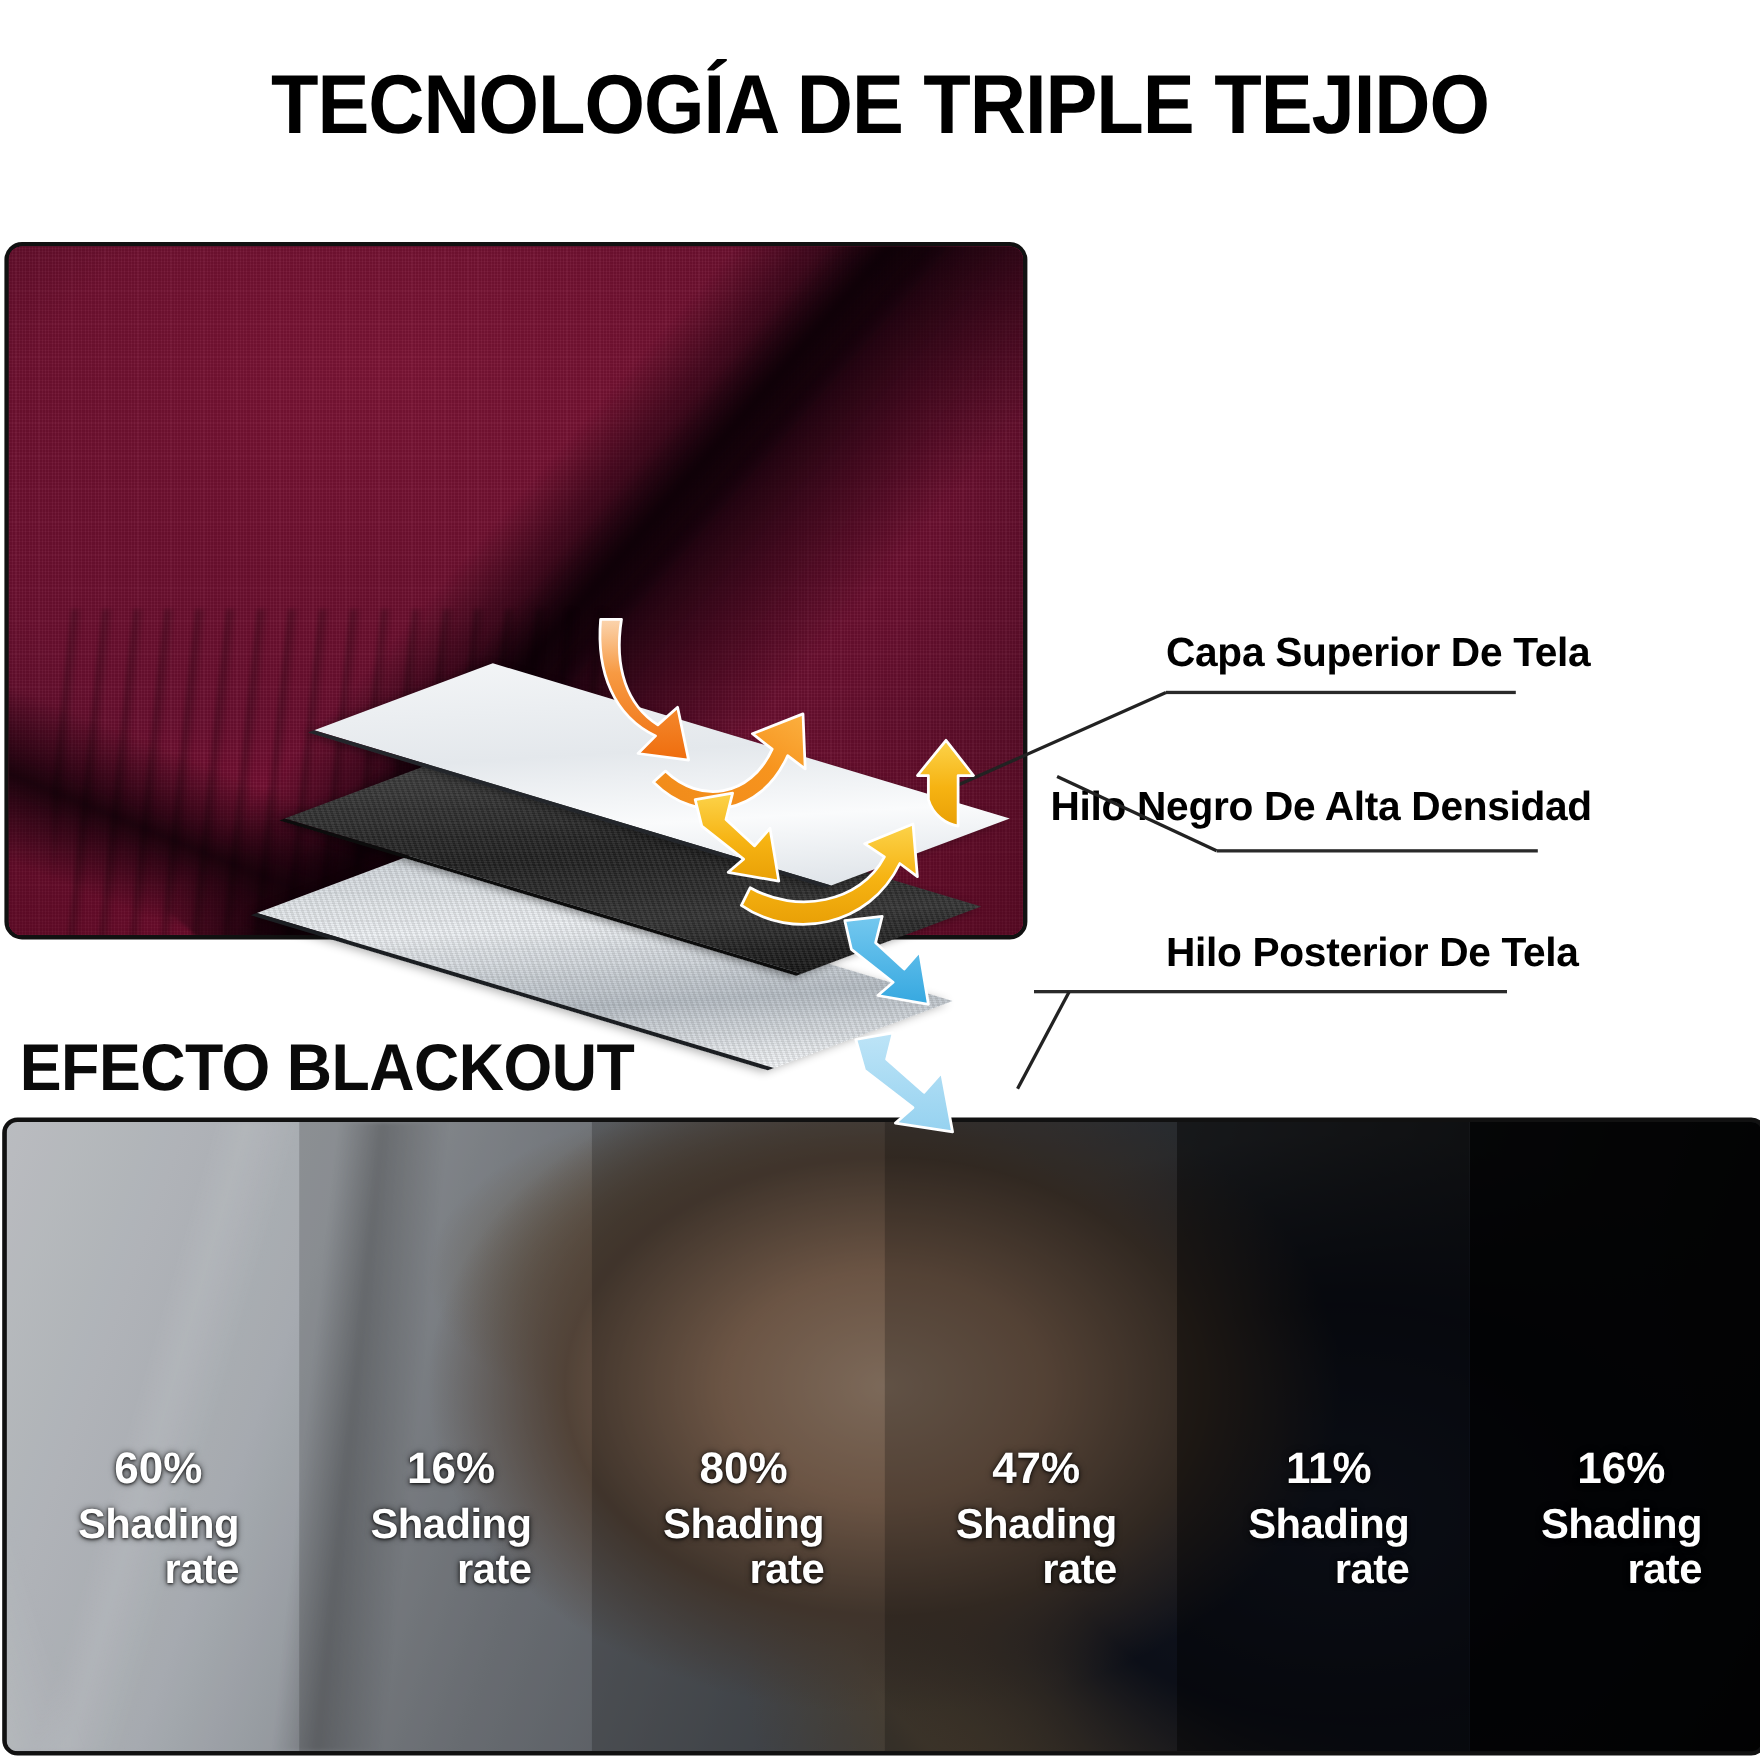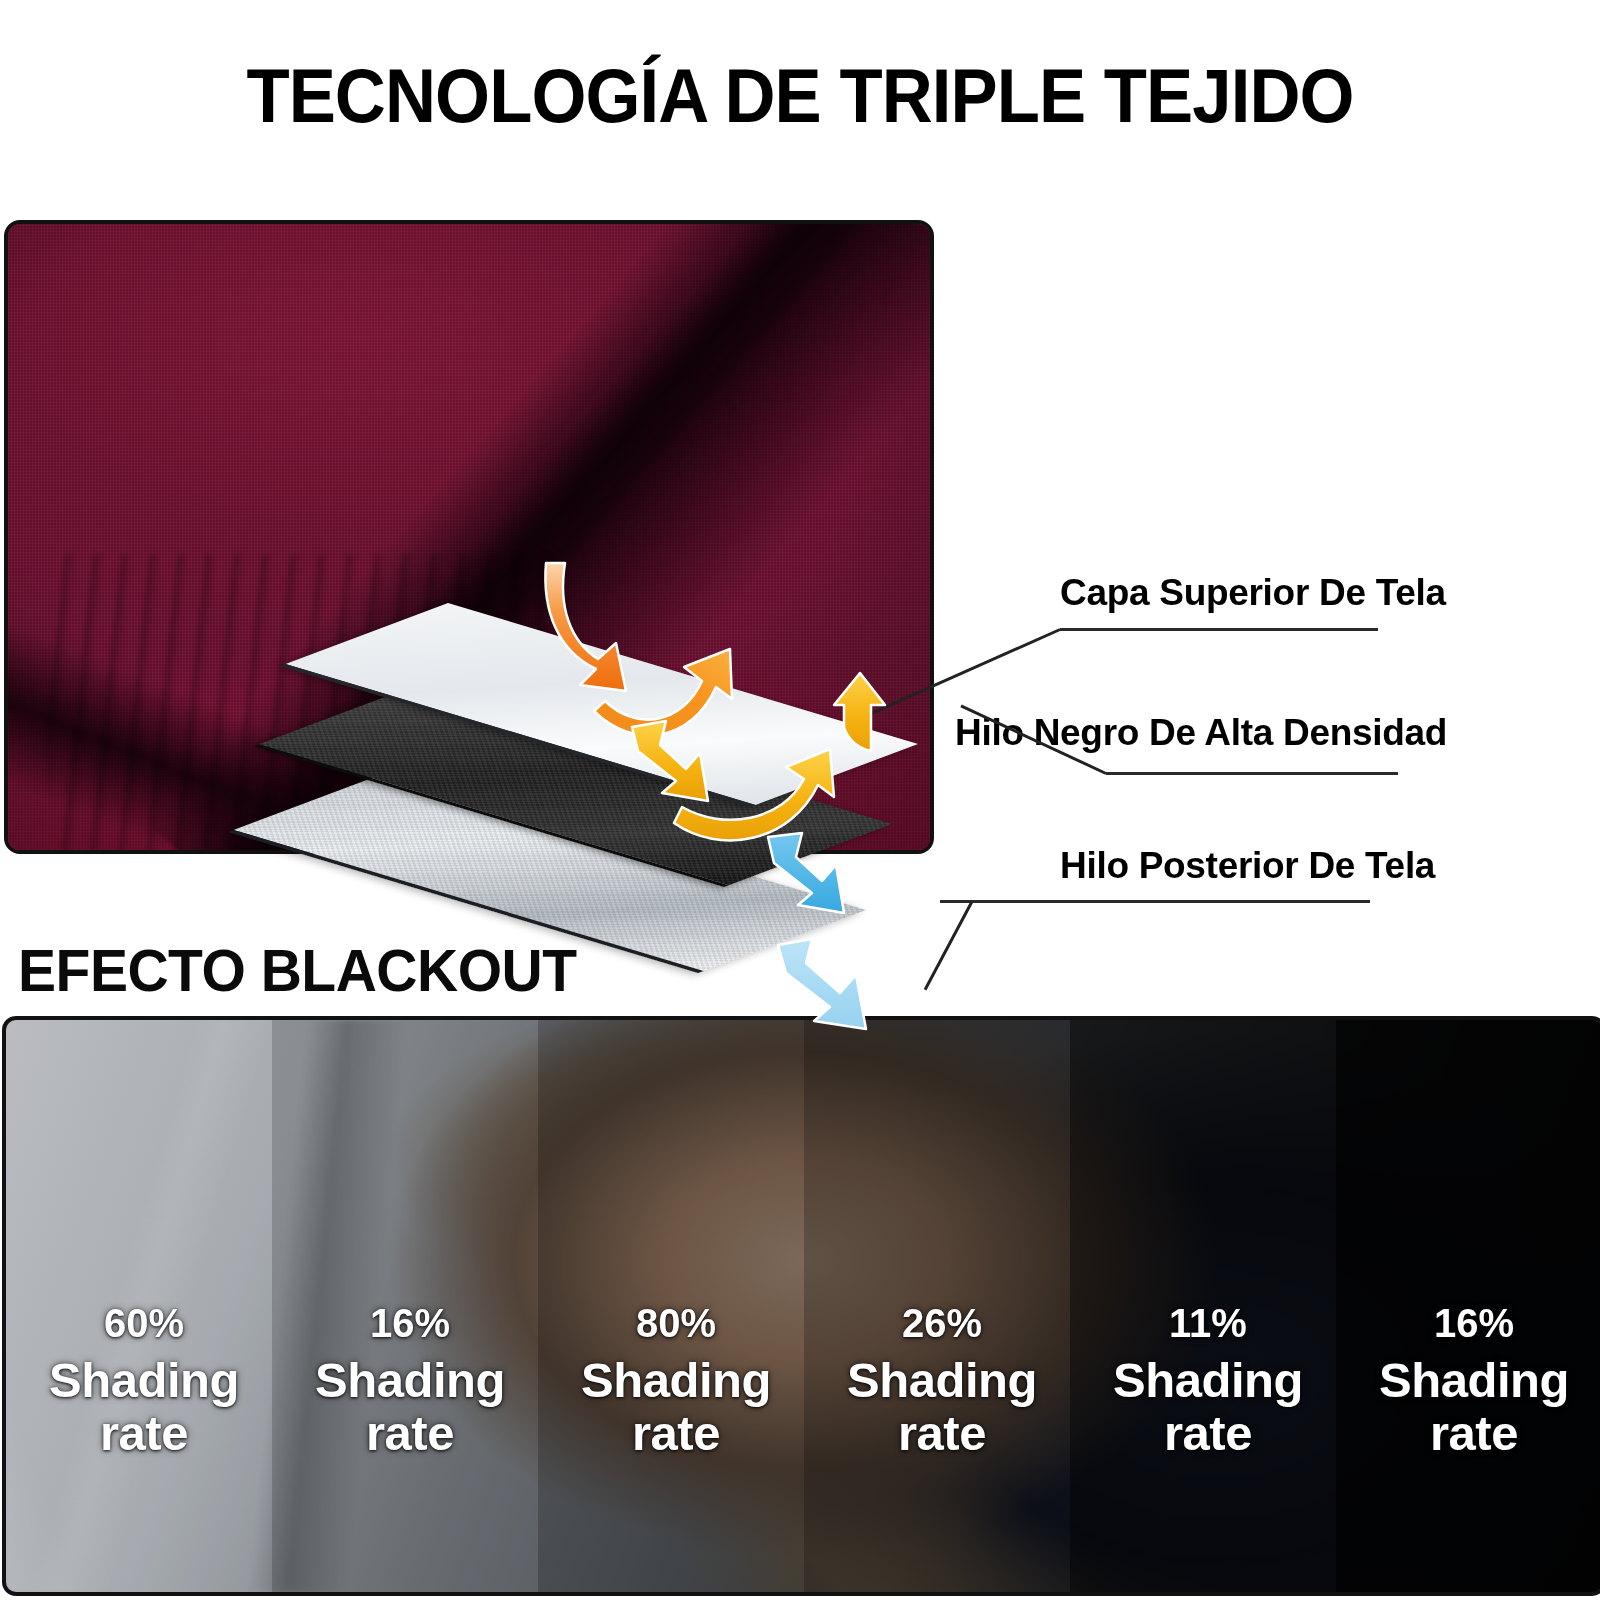--- a/index.html
+++ b/index.html
@@ -275,23 +275,24 @@
     line-height: 1.08;
     text-shadow: 0 1px 3px rgba(0,0,0,0.85), 0 0 7px rgba(0,0,0,0.6);
     margin-top: 150px;
   }
   .shade-pct {
     font-size: 40px;
     display: block;
     margin-bottom: 9px;
   }
   .shade-rate {
-    font-size: 49px;
+    font-size: 38px;
     display: block;
     letter-spacing: -0.5px;
+    text-align: right;
   }
 </style>
 </head>
 <body>
 
 <div id="main-title">TECNOLOGÍA DE TRIPLE TEJIDO</div>
 
 <div id="fabric-photo">
   <div class="fab-base"></div>
   <div class="fab-bright"></div>
@@ -417,21 +418,21 @@
     <div class="shade-text">
       <span class="shade-pct">80%</span>
       <span class="shade-rate">Shading</span>
       <span class="shade-rate">rate</span>
     </div>
   </div>
 
   <div class="shade-panel">
     <div class="shade-overlay" style="opacity: 0.55;"></div>
     <div class="shade-text">
-      <span class="shade-pct">26%</span>
+      <span class="shade-pct">47%</span>
       <span class="shade-rate">Shading</span>
       <span class="shade-rate">rate</span>
     </div>
   </div>
 
   <div class="shade-panel">
     <div class="shade-overlay" style="opacity: 0.74;"></div>
     <div class="shade-text">
       <span class="shade-pct">11%</span>
       <span class="shade-rate">Shading</span>

